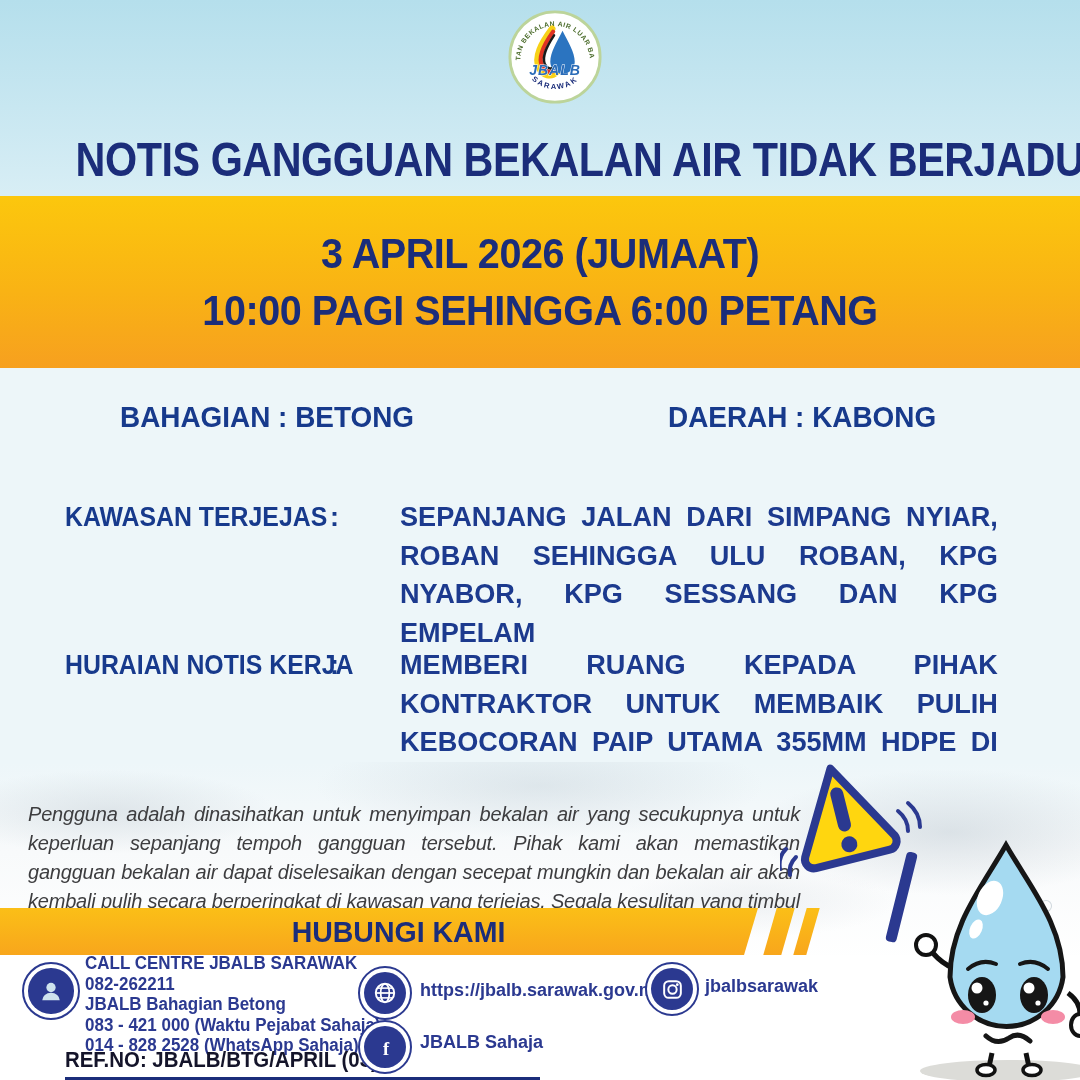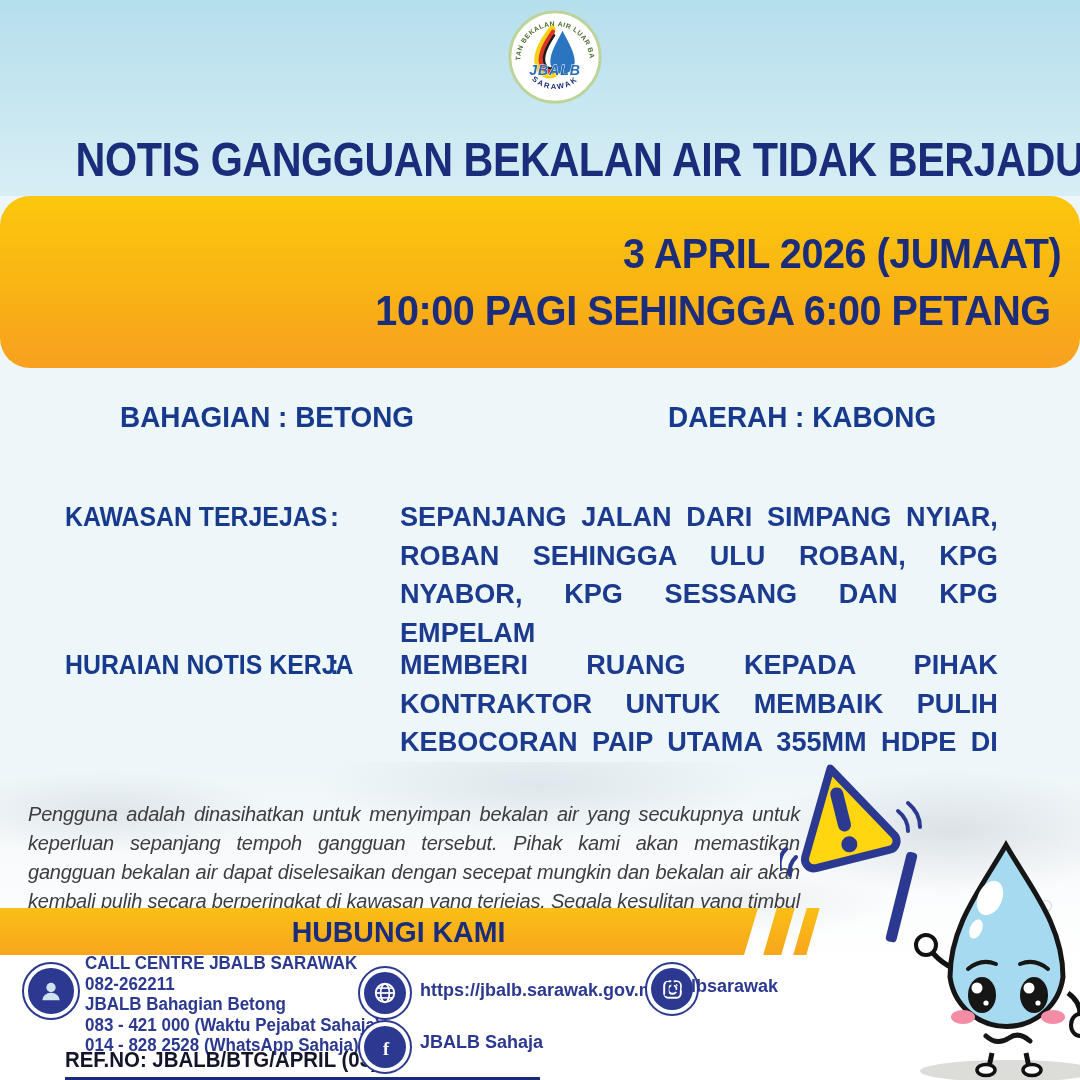--- a/index.html
+++ b/index.html
@@ -11,21 +11,21 @@
   
   .header-band{position:absolute;left:0;top:0;width:1080px;height:196px;
     background:linear-gradient(180deg,#b5dfec 0%,#c8e7f1 55%,#d8eef5 100%);}
   .logo{position:absolute;left:508px;top:10px;width:94px;height:94px;}
   .main-title{position:absolute;left:0;top:132px;width:1080px;text-align:center;
     font-size:48px;font-weight:700;color:#1b2d7a;white-space:nowrap;
     transform:scaleX(.86);transform-origin:50% 50%;letter-spacing:-.5px;}
   
   .date-banner{position:absolute;left:0;top:196px;width:1080px;height:172px;
     background:linear-gradient(180deg,#fcc70d 0%,#f9b314 55%,#f7a01f 100%);
-    display:flex;flex-direction:column;align-items:flex-end;justify-content:center;gap:8px;border-radius:30px;}
+    display:flex;flex-direction:column;align-items:center;justify-content:center;gap:8px;}
   .date-line{font-size:43px;font-weight:700;color:#1b2d7a;white-space:nowrap;
     transform:scaleX(.92);letter-spacing:-.5px;}
   
   .region-label{position:absolute;font-size:30px;font-weight:700;color:#173a8c;
     transform:scaleX(.93);transform-origin:0 0;white-space:nowrap;}
   
   .detail-label{position:absolute;left:65px;font-size:27px;font-weight:700;color:#173a8c;
     transform:scaleX(.92);transform-origin:0 0;white-space:nowrap;}
   .detail-colon{position:absolute;left:330px;font-size:27px;font-weight:700;color:#173a8c;}
   .detail-value{position:absolute;left:400px;width:607px;font-size:27.5px;font-weight:700;
@@ -174,21 +174,21 @@
 
   <div class="icon-ring" style="left:645px;top:962px;width:50px;height:50px;">
     <div class="fillcirc">
       <svg viewBox="0 0 24 24" width="25" height="25">
         <rect x="4" y="4" width="16" height="16" rx="4.5" fill="none" stroke="#fff" stroke-width="1.9"></rect>
         <circle cx="12" cy="12" r="4" fill="none" stroke="#fff" stroke-width="1.9"></circle>
         <circle cx="16.6" cy="7.4" r="1.3" fill="#fff"></circle>
       </svg>
     </div>
   </div>
-  <div class="social-text" style="left:665px;top:976px;text-align:center;">jbalbsarawak</div>
+  <div class="social-text" style="left:705px;top:976px;text-align:center;">jbalbsarawak</div>
 
   <svg class="mascot" viewBox="0 0 300 327">
 
     <ellipse cx="228" cy="318" rx="88" ry="11" fill="#dcdcd8"></ellipse>
 
     <g stroke="#2b3990" stroke-width="4" fill="none" stroke-linecap="round">
       <path d="M118,58 q10,8 10,20"></path>
       <path d="M128,50 q12,10 12,24"></path>
       <path d="M6,96 q-8,8 -6,20"></path>
       <path d="M16,104 q-8,8 -6,18"></path>

